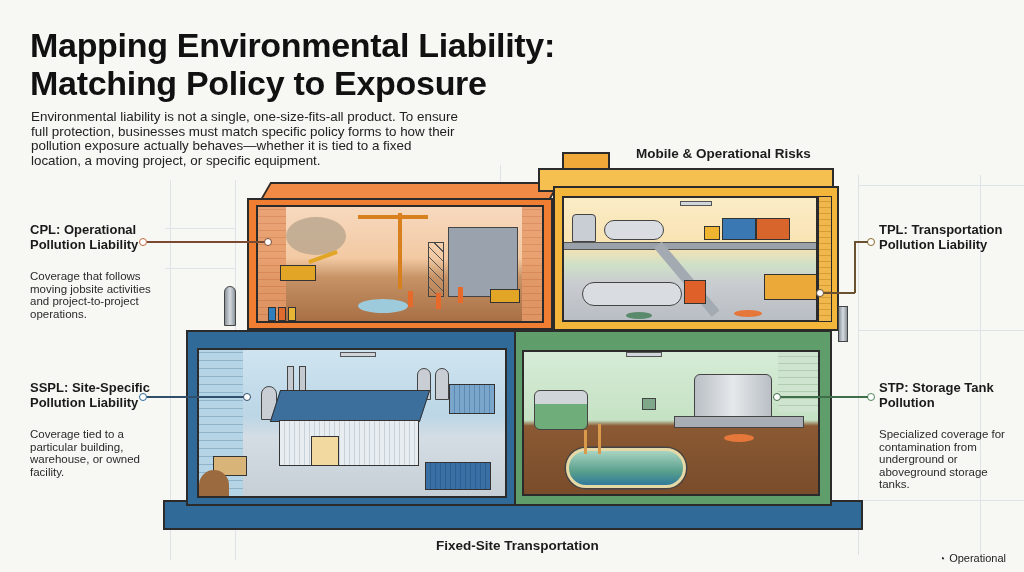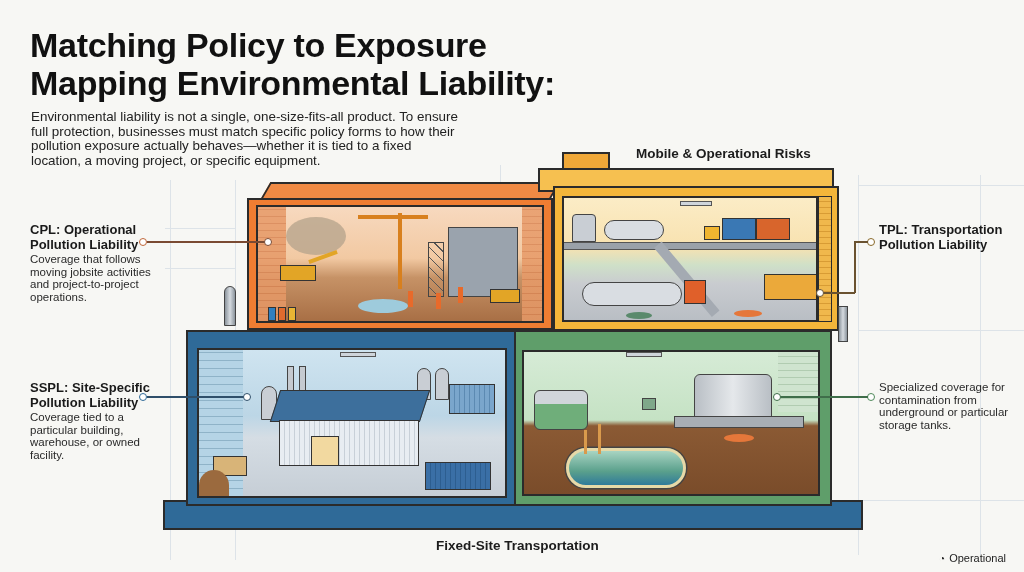--- a/index.html
+++ b/index.html
@@ -19,21 +19,21 @@
     letter-spacing: -0.3px; color: #111;
   }
   .title div { white-space: nowrap; }
   .intro {
     position: absolute; left: 31px; top: 110px; width: 430px;
     font-size: 13.4px; line-height: 14.6px; color: #222;
   }
 
   .callout { position: absolute; }
   .callout .ch { font-weight: 700; font-size: 13px; line-height: 15px; color: #1a1a1a; white-space: nowrap; }
-  .callout .cd { font-size: 11.5px; line-height: 12.6px; color: #2a2a2a; margin-top: 1px; }
+  .callout .cd { font-size: 11.5px; line-height: 12.6px; color: #2a2a2a; margin-top: 18px; }
 
   .leader { position: absolute; height: 1.5px; }
   .leader-v { position: absolute; width: 1.5px; }
   .dot {
     position: absolute; width: 8px; height: 8px; border-radius: 50%;
     background: #fff; border: 1.5px solid #333;
   }
 
   .section-label {
     position: absolute; font-weight: 700; font-size: 13.5px; color: #1c1c1c; white-space: nowrap;
@@ -58,22 +58,22 @@
 <div class="grid-line" style="left:500px;top:165px;width:1px;height:20px;"></div>
 <div class="grid-line" style="left:858px;top:175px;width:1px;height:380px;"></div>
 <div class="grid-line" style="left:980px;top:175px;width:1px;height:380px;"></div>
 <div class="grid-line" style="left:165px;top:228px;width:70px;height:1px;"></div>
 <div class="grid-line" style="left:165px;top:268px;width:70px;height:1px;"></div>
 <div class="grid-line" style="left:858px;top:185px;width:166px;height:1px;"></div>
 <div class="grid-line" style="left:858px;top:330px;width:166px;height:1px;"></div>
 <div class="grid-line" style="left:858px;top:500px;width:166px;height:1px;"></div>
 
 <div class="title">
+  <div>Mapping Environmental Liability:</div>
   <div>Matching Policy to Exposure</div>
-  <div>Mapping Environmental Liability:</div>
 </div>
 <div class="intro">Environmental liability is not a single, one-size-fits-all product. To ensure full protection, businesses must match specific policy forms to how their pollution exposure actually behaves—whether it is tied to a fixed location, a moving project, or specific equipment.</div>
 
 <div class="section-label" style="left:636px;top:146px;">Mobile &amp; Operational Risks</div>
 
 <div>
 
   <div class="block" style="left:562px;top:152px;width:48px;height:22px;background:#f0a838;border:2px solid #2b2b2b;"></div>
 
   <div class="block">
@@ -209,21 +209,25 @@
     <div>Pollution Liability</div>
   </div>
 </div>
 <div class="dot" style="left:867px;top:238px;border-color:#8a6a2a;"></div>
 <div class="leader" style="left:855px;top:241px;width:13px;background:#6a5230;"></div>
 <div class="leader-v" style="left:854px;top:241px;height:52px;background:#6a5230;"></div>
 <div class="leader" style="left:822px;top:292px;width:33px;background:#6a5230;"></div>
 <div class="dot" style="left:816px;top:289px;border-color:#6a5230;"></div>
 
 <div class="callout" style="left:879px;top:380px;width:140px;">
-  <div class="cd">Specialized coverage for contamination from underground or particular storage tanks.</div>
+  <div class="ch">
+    <div>STP: Storage Tank</div>
+    <div>Pollution</div>
+  </div>
+  <div class="cd">Specialized coverage for contamination from underground or aboveground storage tanks.</div>
 </div>
 <div class="dot" style="left:867px;top:393px;border-color:#4f8a5a;"></div>
 <div class="leader" style="left:780px;top:396px;width:88px;background:#3f6e4a;"></div>
 <div class="dot" style="left:773px;top:393px;border-color:#3f6e4a;"></div>
 
 <div class="brand">
   <span style="font-size:10px;">◔</span>
   <span>Operational</span>
 </div>
 

